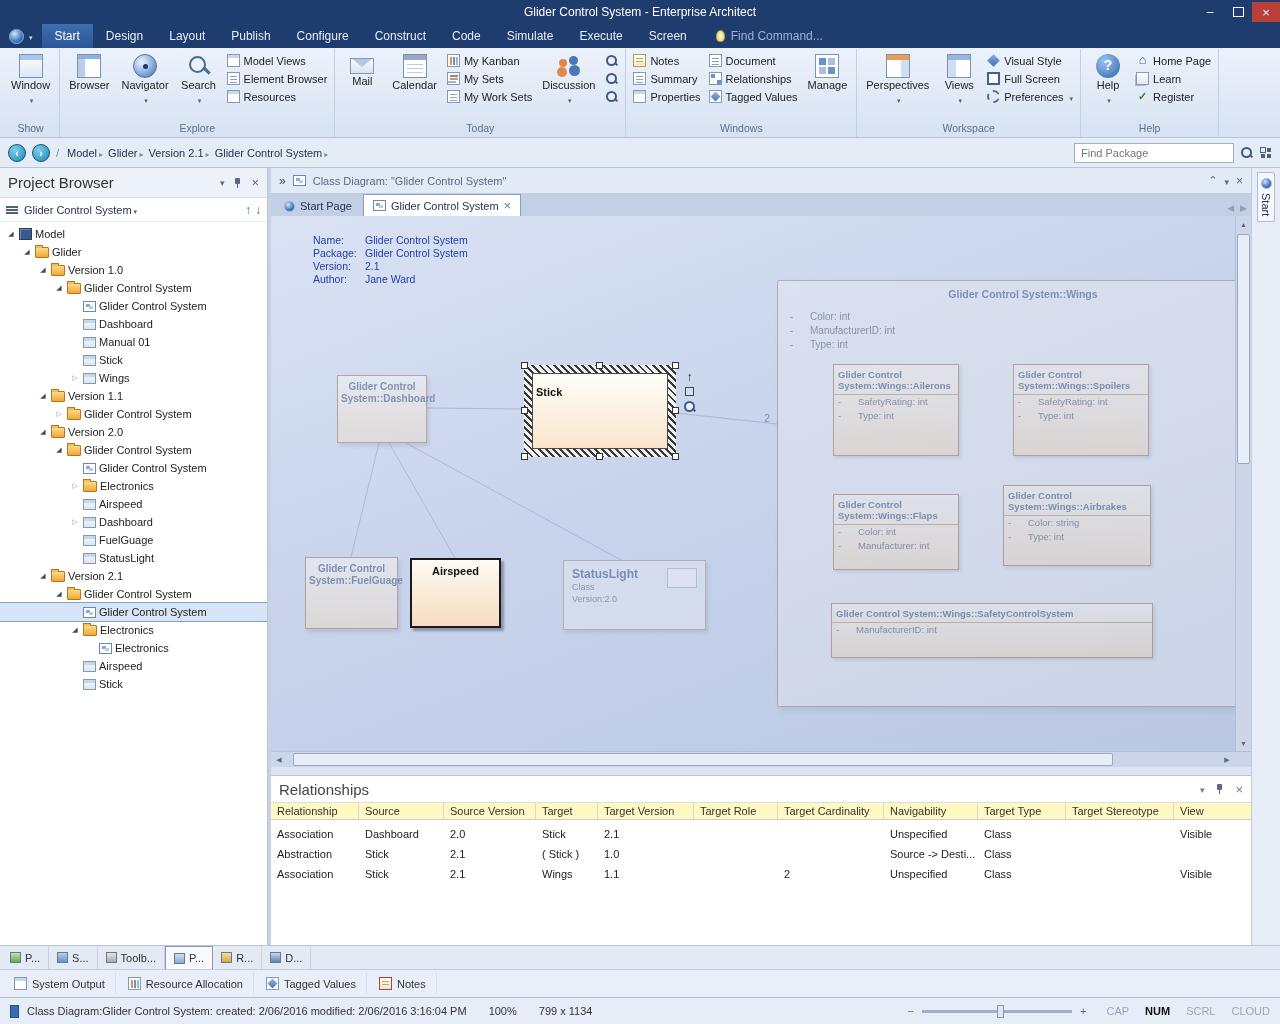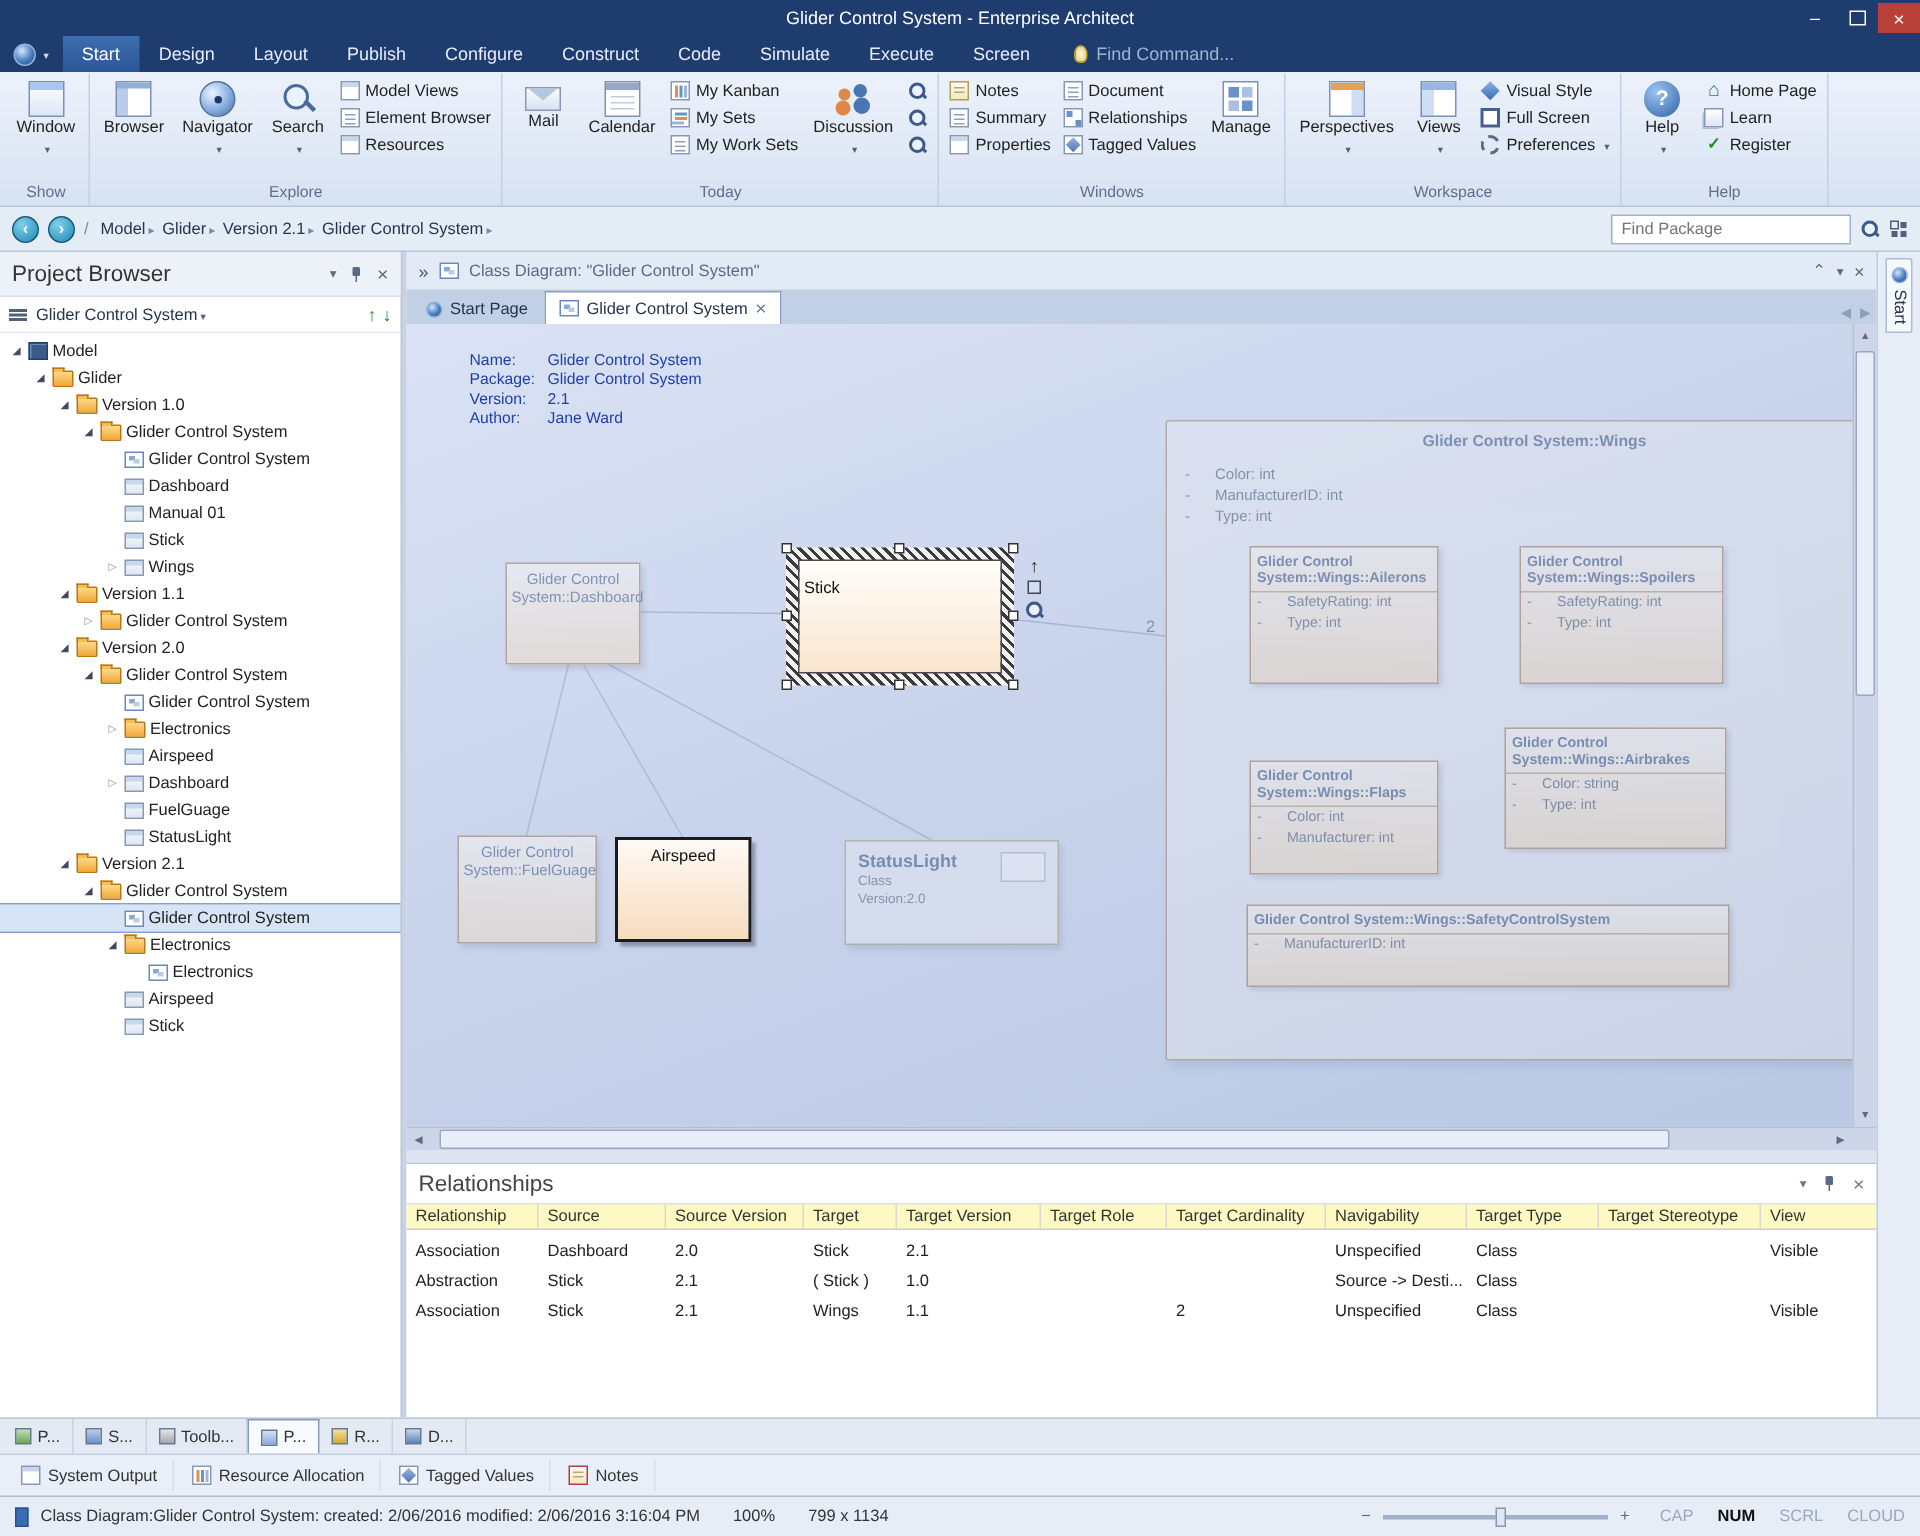--- a/index.html
+++ b/index.html
@@ -152,21 +152,21 @@
   .dt-arrows{margin-left:auto;color:#90a0b8;font-size:9px;display:flex;gap:6px;padding-bottom:3px}
   .g-left::before{content:"◀"} .g-right::before{content:"▶"}
 
   
   .canvasrow{flex:1;display:flex;min-height:0}
   .canvas{flex:1;position:relative;overflow:hidden;background:linear-gradient(160deg,#dae2f4 0%,#c9d4ec 45%,#bac8e3 100%)}
   .conn{position:absolute;inset:0;width:100%;height:100%}
   .dnote{position:absolute;left:42px;top:18px;display:grid;grid-template-columns:52px auto;line-height:13px;font-size:10.5px;color:#1f3faa}
   .ghost{opacity:.45}
   .gbox{position:absolute;background:linear-gradient(#fefaf4,#f6dcbe);border:1px solid #96683e;box-shadow:2px 3px 4px rgba(70,85,120,.35);text-align:center}
-  .gtitle{font-weight:normal;font-size:10px;color:#1c3a6e;padding:5px 3px 0;line-height:12px}
+  .gtitle{font-weight:bold;font-size:10px;color:#1c3a6e;padding:5px 3px 0;line-height:12px}
   .selwrap{position:absolute;left:253px;top:149px;padding:8px;background:repeating-linear-gradient(45deg,#3a3a3a 0 2px,#f2f2f2 2px 5px)}
   .stickbox{width:136px;height:76px;background:linear-gradient(#fffefa,#f9e5cd);border:1px solid #4a4a4a;position:relative}
   .stickbox .gtitle{padding-top:12px;font-size:11px;color:#111}
   .h{position:absolute;width:7px;height:7px;background:#fff;border:1px solid #333}
   .hnw{left:-3px;top:-3px}.hn{left:50%;margin-left:-4px;top:-3px}.hne{right:-3px;top:-3px}
   .hw{left:-3px;top:50%;margin-top:-4px}.he{right:-3px;top:50%;margin-top:-4px}
   .hsw{left:-3px;bottom:-3px}.hs{left:50%;margin-left:-4px;bottom:-3px}.hse{right:-3px;bottom:-3px}
   .flicons{position:absolute;left:412px;top:155px;display:flex;flex-direction:column;gap:4px;align-items:center}
   .fl-up{color:#1a1a1a;font-weight:bold;font-size:12px;line-height:12px}
   .fl-up::before{content:"↑"}
@@ -716,21 +716,21 @@
             </div>
             <div class="sub" style="left:235px;top:83px;width:136px;height:92px">
               <div class="stitle">Glider Control System::Wings::Spoilers</div>
               <div class="attr">
                   <span>SafetyRating: int</span>
                 </div>
               <div class="attr">
                   <span>Type: int</span>
                 </div>
             </div>
-            <div class="sub" style="left:55px;top:226px;width:126px;height:76px">
+            <div class="sub" style="left:55px;top:213px;width:126px;height:76px">
               <div class="stitle">Glider Control System::Wings::Flaps</div>
               <div class="attr">
                   <span>Color: int</span>
                 </div>
               <div class="attr">
                   <span>Manufacturer: int</span>
                 </div>
             </div>
             <div class="sub" style="left:225px;top:204px;width:148px;height:81px">
               <div class="stitle">Glider Control System::Wings::Airbrakes</div>

